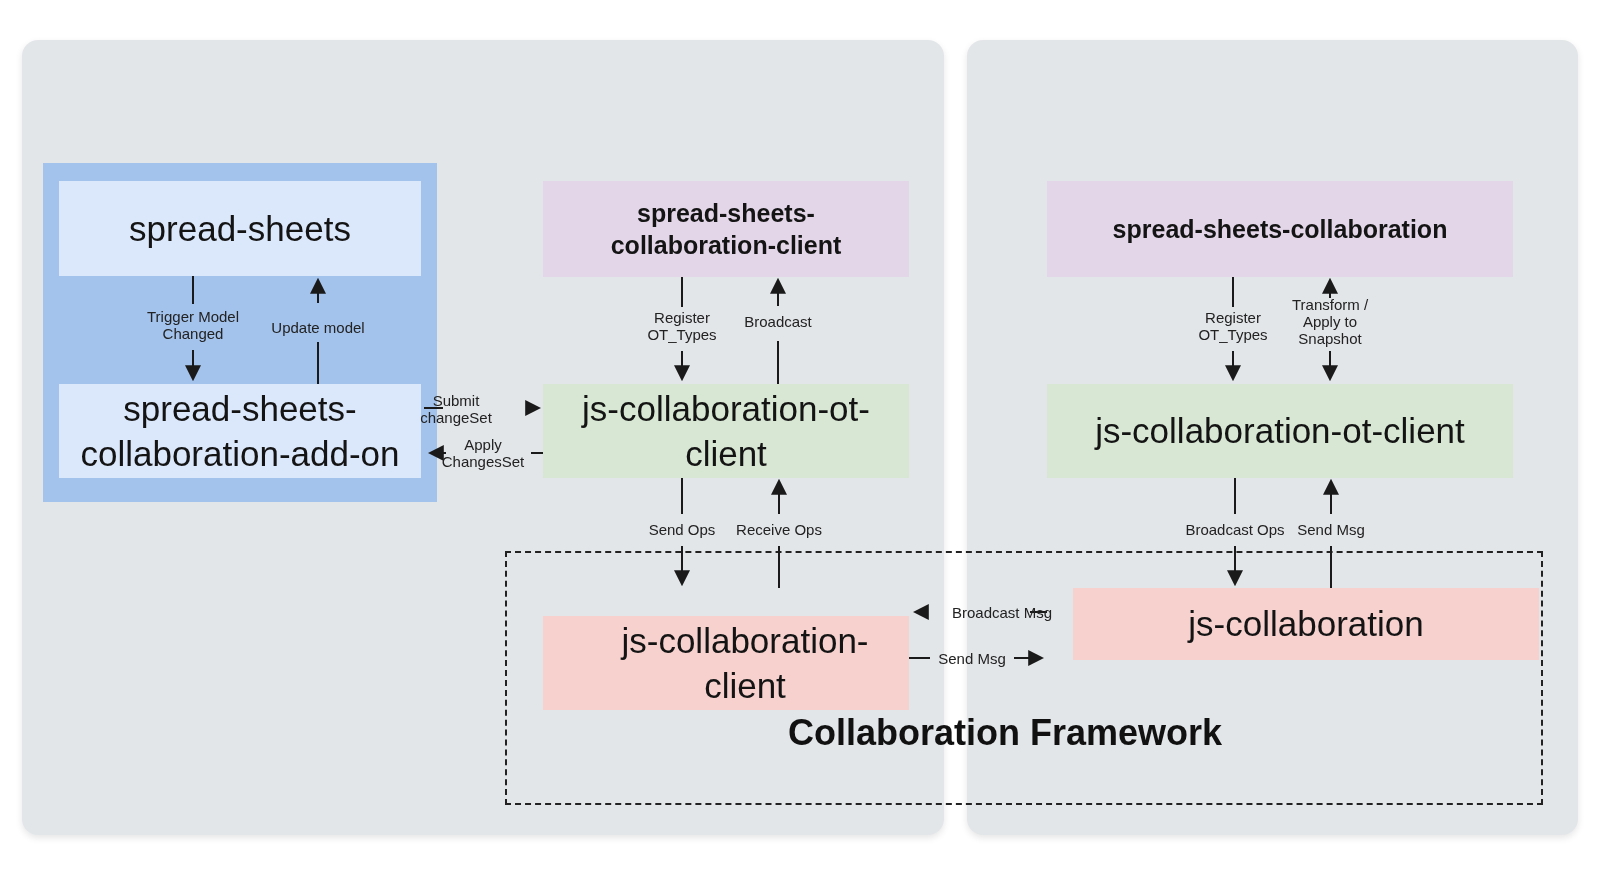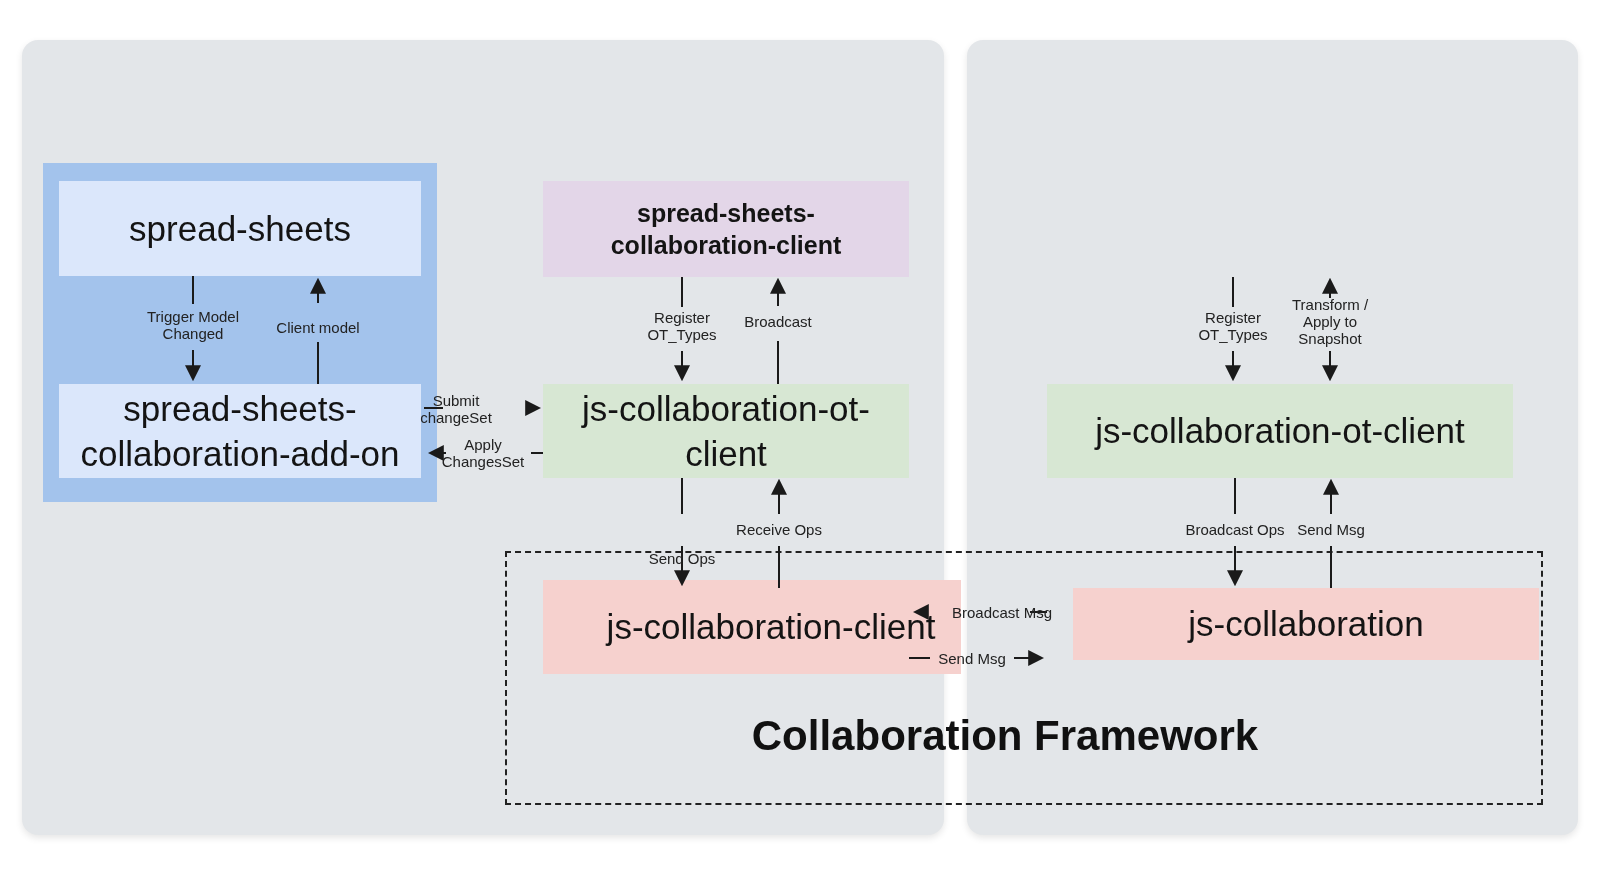--- a/index.html
+++ b/index.html
@@ -56,21 +56,21 @@
     width: 1038px;
     height: 254px;
     border: 2px dashed #222222;
     z-index: 2;
   }
   #framework-title {
     position: absolute;
     left: 1005px;
     top: 712px;
     transform: translateX(-50%);
-    font-size: 42px;
+    font-size: 36px;
     font-weight: 700;
     white-space: nowrap;
     z-index: 4;
   }
 
   #host-container {
     position: absolute;
     left: 43px;
     top: 163px;
     width: 394px;
@@ -93,21 +93,21 @@
   }
   .box.blue   { background: var(--box-blue); }
   .box.purple { background: var(--box-purple); font-weight: 700; font-size: 25px; }
   .box.green  { background: var(--box-green); }
   .box.red    { background: var(--box-red); }
 
   #box-spread-sheets   { left: 59px;   top: 181px; width: 362px; height: 95px; }
   #box-addon           { left: 59px;   top: 384px; width: 362px; height: 94px; }
   #box-collab-client   { left: 543px;  top: 181px; width: 366px; height: 96px; }
   #box-ot-client-c     { left: 543px;  top: 384px; width: 366px; height: 94px; }
-  #box-js-collab-client{ left: 543px;  top: 580px; width: 418px; height: 94px; padding-left: 38px; }
+  #box-js-collab-client{ left: 543px;  top: 616px; width: 366px; height: 94px; padding-left: 38px; }
   #box-collab-server   { left: 1047px; top: 181px; width: 466px; height: 96px; }
   #box-ot-client-s     { left: 1047px; top: 384px; width: 466px; height: 94px; }
   #box-js-collab       { left: 1073px; top: 588px; width: 466px; height: 72px; }
 
   #arrow-layer {
     position: absolute;
     left: 0; top: 0;
     width: 1600px;
     height: 876px;
     z-index: 5;
@@ -127,21 +127,21 @@
     white-space: pre-line;
     color: #222222;
     z-index: 6;
   }
   #lbl-trigger        { left: 193px;  top: 308px; text-align: center; }
   #lbl-update         { left: 318px;  top: 319px; }
   #lbl-submit         { left: 456px;  top: 392px; }
   #lbl-apply          { left: 483px;  top: 436px; }
   #lbl-register-c     { left: 682px;  top: 309px; }
   #lbl-transform-c    { left: 778px;  top: 313px; }
-  #lbl-send-ops       { left: 682px;  top: 521px; margin-top: 29px; }
+  #lbl-send-ops       { left: 682px;  top: 521px; }
   #lbl-receive-ops    { left: 779px;  top: 521px; }
   #lbl-register-s     { left: 1233px; top: 309px; }
   #lbl-transform-s    { left: 1330px; top: 296px; }
   #lbl-broadcast-ops  { left: 1235px; top: 521px; }
   #lbl-send-msg-s     { left: 1331px; top: 521px; }
   #lbl-broadcast-msg  { left: 978px;  top: 604px; padding-left: 48px; }
   #lbl-send-msg-h     { left: 972px;  top: 650px; }
 </style>
 </head>
 <body>
@@ -158,20 +158,21 @@
   <div id="host-container"></div>
 
   <div class="box blue" id="box-spread-sheets">spread-sheets</div>
   <div class="box blue" id="box-addon">spread-sheets-
 collaboration-add-on</div>
   <div class="box purple" id="box-collab-client">spread-sheets-
 collaboration-client</div>
   <div class="box green" id="box-ot-client-c">js-collaboration-ot-client</div>
   <div class="box red" id="box-js-collab-client">js-collaboration-client</div>
 
+  <div class="box purple" id="box-collab-server">spread-sheets-collaboration</div>
   <div class="box green" id="box-ot-client-s">js-collaboration-ot-client</div>
   <div class="box red" id="box-js-collab">js-collaboration</div>
 
   <svg id="arrow-layer" viewBox="0 0 1600 876" xmlns="http://www.w3.org/2000/svg" aria-hidden="true">
     <defs>
       <marker id="ah" viewBox="0 0 10 10" refX="8" refY="5" markerWidth="8" markerHeight="8" orient="auto">
         <path d="M0,0 L10,5 L0,10 z" fill="#1a1a1a"></path>
       </marker>
     </defs>
 
@@ -228,21 +229,21 @@
       <line x1="928" y1="612" x2="916" y2="612" marker-end="url(#ah)"></line>
     </g>
     <g>
       <line x1="909" y1="658" x2="930" y2="658"></line>
       <line x1="1014" y1="658" x2="1041" y2="658" marker-end="url(#ah)"></line>
     </g>
   </svg>
 
   <div class="arrow-label" id="lbl-trigger">Trigger Model
 Changed</div>
-  <div class="arrow-label" id="lbl-update">Client model</div>
+  <div class="arrow-label" id="lbl-update">Update model</div>
   <div class="arrow-label" id="lbl-submit">Submit
 changeSet</div>
   <div class="arrow-label" id="lbl-apply">Apply
 ChangesSet</div>
   <div class="arrow-label" id="lbl-register-c">Register
 OT_Types</div>
   <div class="arrow-label" id="lbl-transform-c">Broadcast</div>
   <div class="arrow-label" id="lbl-send-ops">Send Ops</div>
   <div class="arrow-label" id="lbl-receive-ops">Receive Ops</div>
   <div class="arrow-label" id="lbl-register-s">Register

